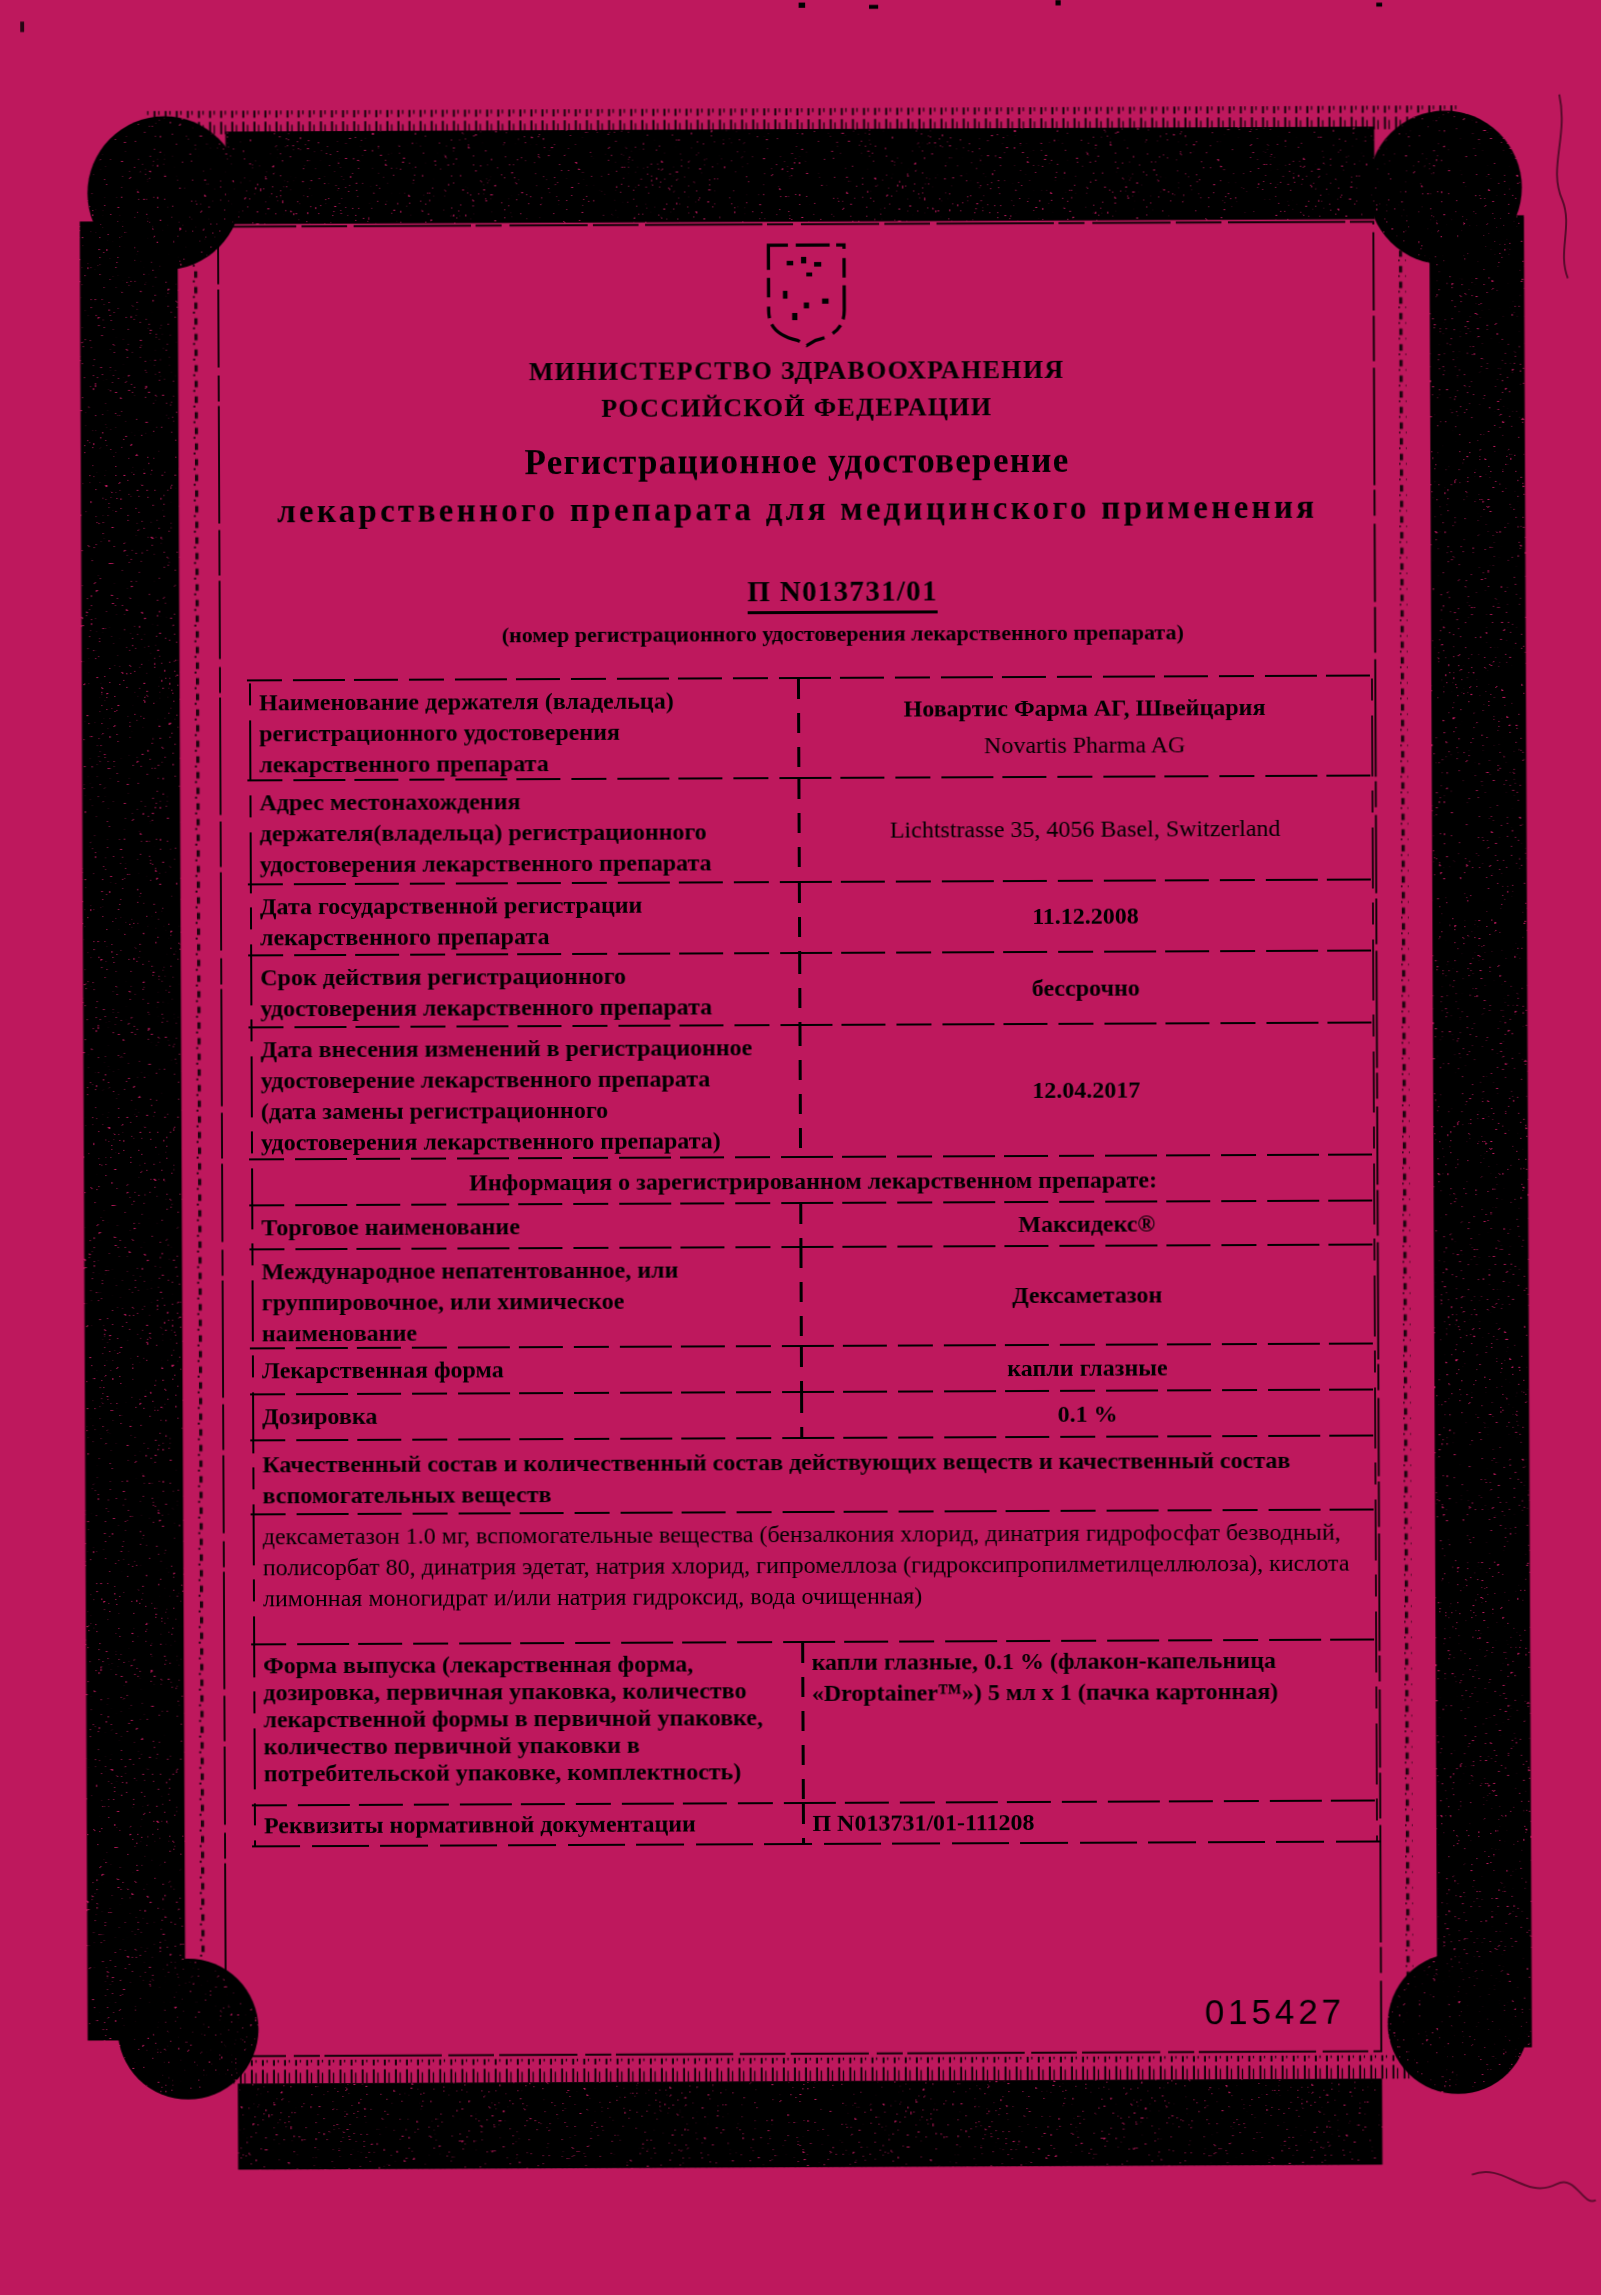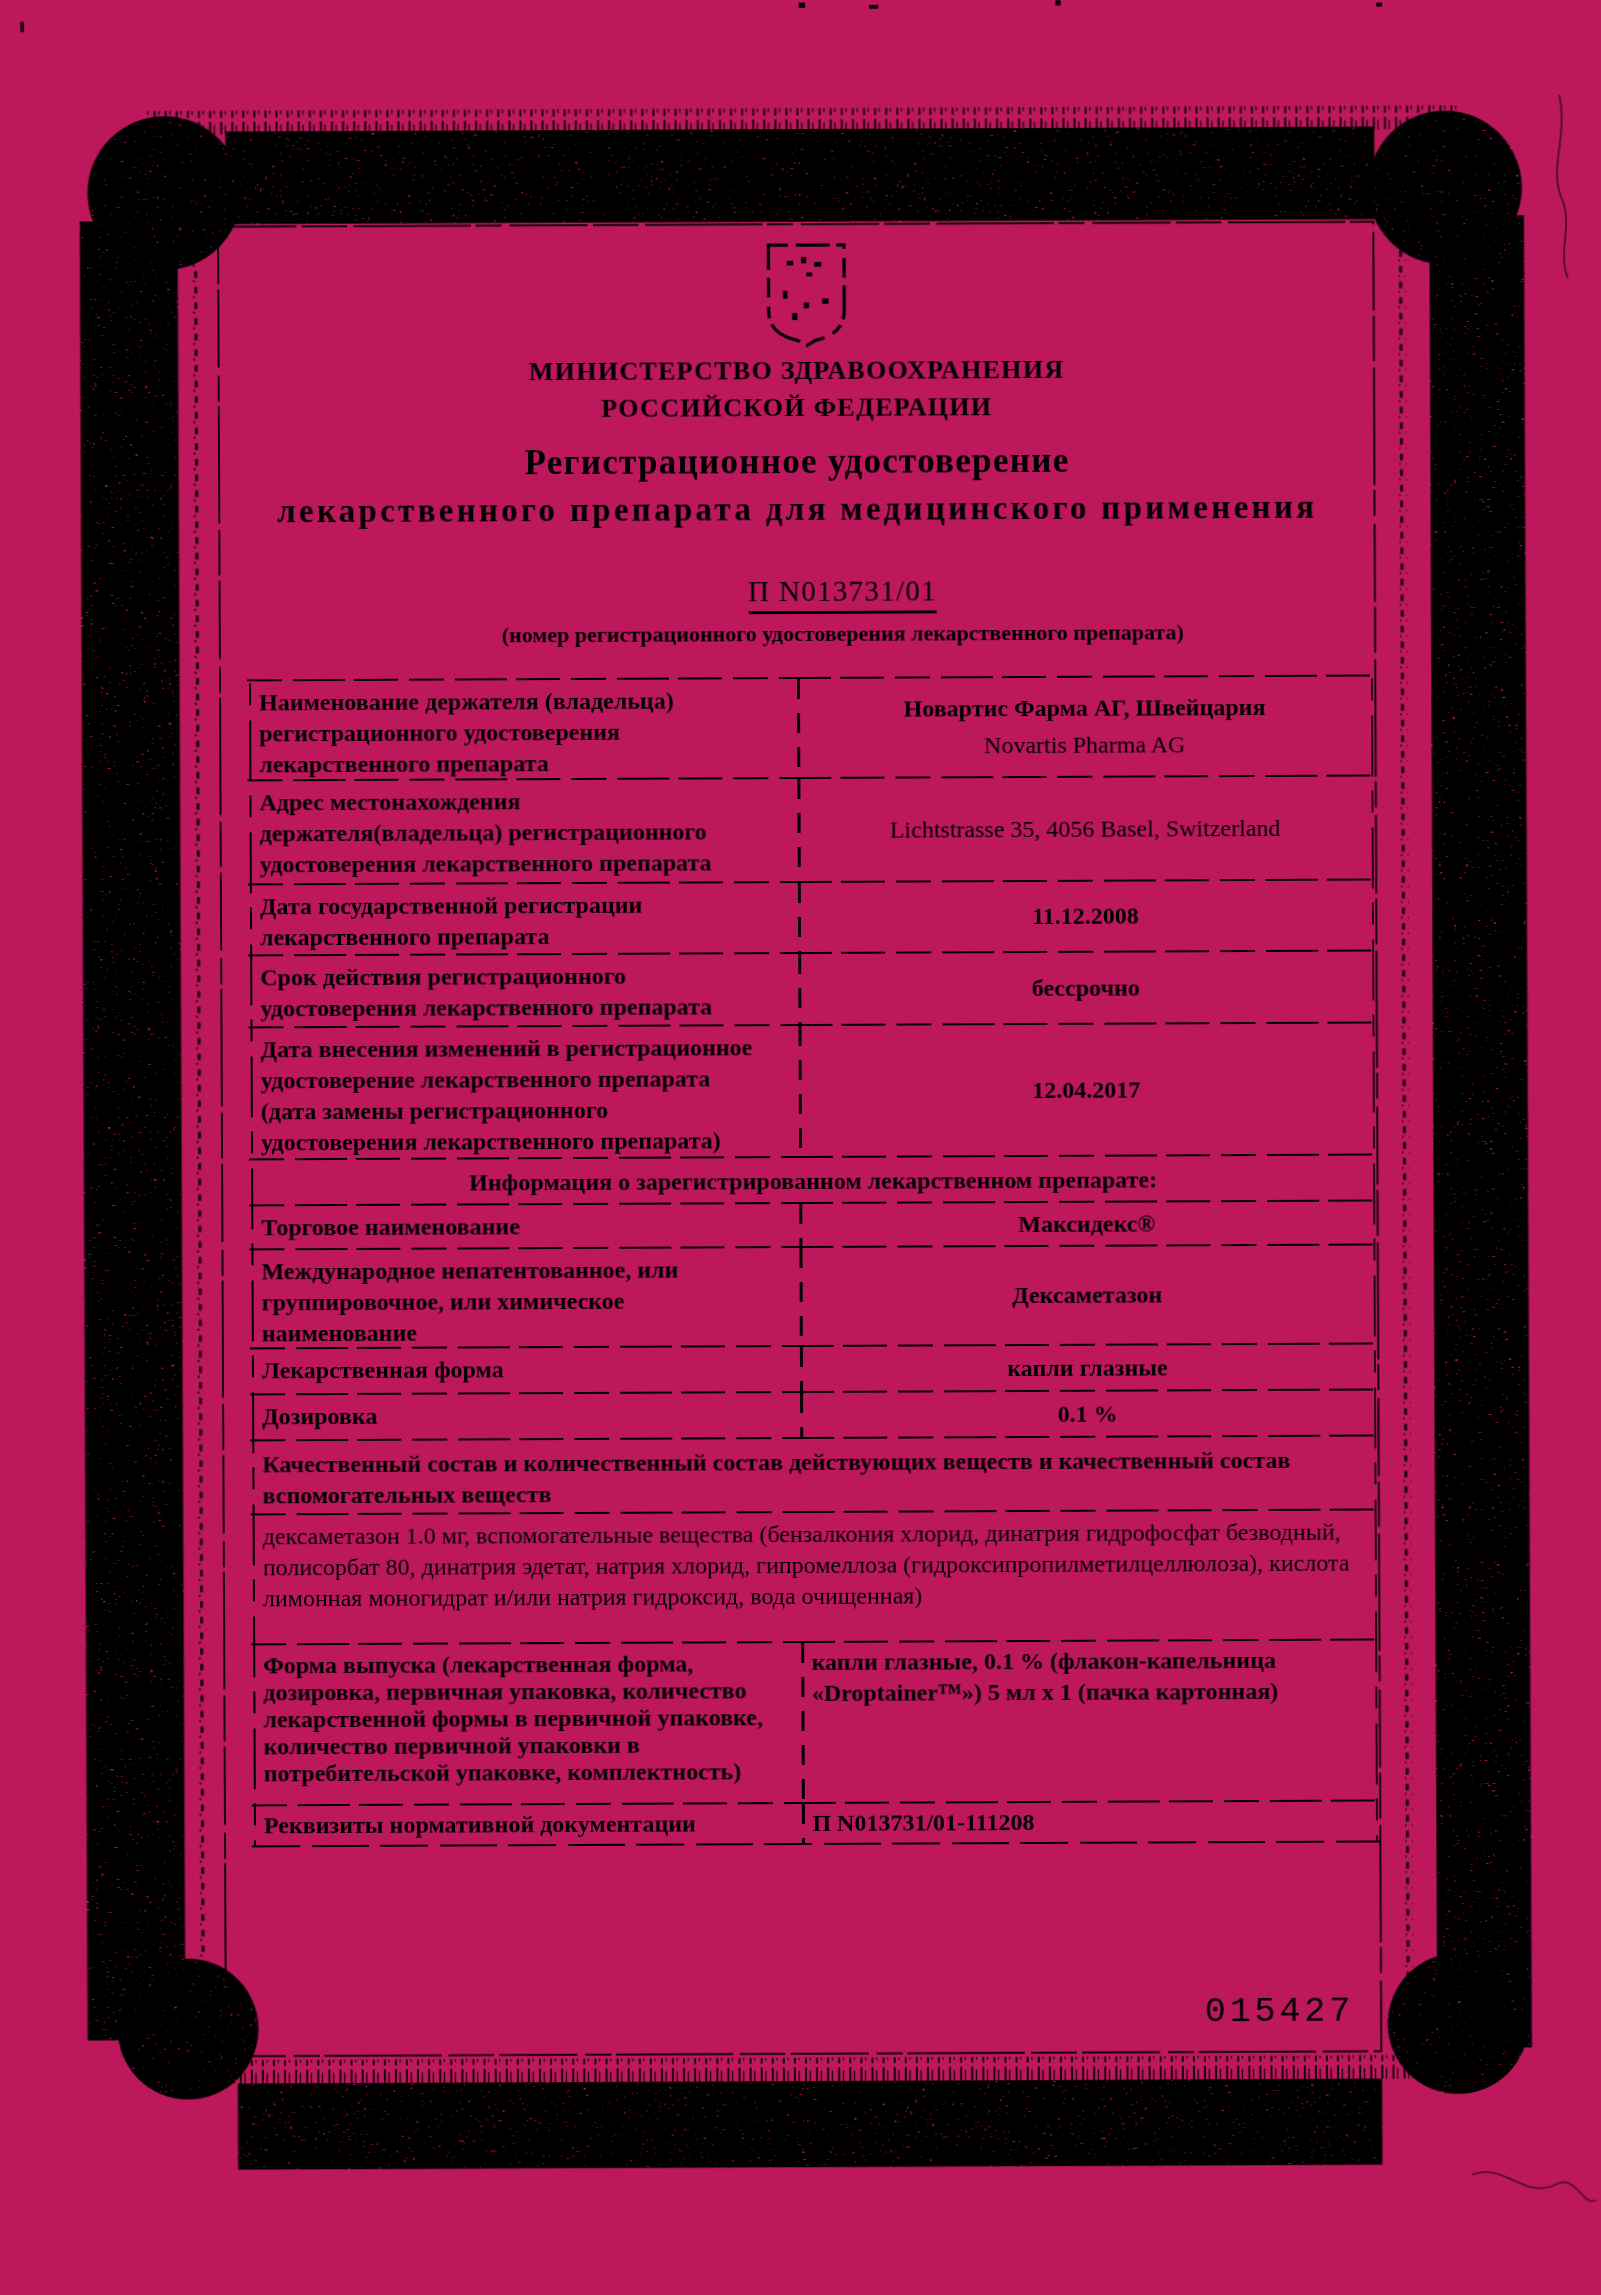--- a/index.html
+++ b/index.html
@@ -10,21 +10,21 @@
   }
   .sheet { position:absolute; inset:0; transform:rotate(-0.25deg); transform-origin:50% 50%; filter:blur(0.2px) contrast(1.1); }
   svg.frame { position:absolute; left:0; top:0; }
 
   
   .hdrblock { position:absolute; left:222px; width:1156px; text-align:center; }
   .ministry { font-weight:700; font-size:26px; letter-spacing:1.3px; line-height:37px; }
   .title1 { font-weight:700; font-size:35px; letter-spacing:1.3px; }
   .title2 { font-weight:700; font-size:33px; letter-spacing:3.3px; }
   .regwrap { position:absolute; left:267px; width:1156px; text-align:center; }
-  .regnum { display:inline-block; font-weight:400; font-size:29px; letter-spacing:1.3px;
+  .regnum { display:inline-block; font-weight:700; font-size:29px; letter-spacing:1.3px;
             border-bottom:3.3px solid #000; padding-bottom:2.6px; }
   .regcap { font-weight:700; font-size:22px; }
 
   
   .tbl { position:absolute; left:252px; top:678px; width:1122px; font-size:24px; line-height:31px; }
   .row { position:relative; display:flex; box-sizing:border-box; }
   .row::before { content:""; position:absolute; top:-1.3px; left:-2.6px; right:-3.9px; height:2.6px;
     background:repeating-linear-gradient(90deg,#000 0 35px,transparent 35px 46px,#000 46px 98px,transparent 98px 107px,#000 107px 151px,transparent 151px 162px); }
   .tbl::after { content:""; position:absolute; left:-2.6px; right:-3.9px; bottom:-1.3px; height:2.6px;
     background:repeating-linear-gradient(90deg,#000 0 48px,transparent 48px 60px,#000 60px 117px,transparent 117px 128px); }
@@ -41,21 +41,21 @@
            text-align:center; font-weight:700; padding:0 6.5px; }
   .value .latin, .value.lt, .row .normal { font-weight:400; }
   .value .latin { margin-top:6.5px; }
   .value.topleft { justify-content:flex-start; align-items:flex-start; text-align:left; padding:5.2px 10.4px 0 10.4px; }
   .row.full { display:block; }
   .fulltext { width:100%; padding:9px 9px 0 9px; font-weight:700; }
   .fulltext.centered { text-align:center; }
   .fulltext.normal { font-weight:400; padding-top:6.5px; }
 
   .serial { position:absolute; left:1201px; top:1994px;
-    font-family:Liberation Mono, monospace; font-size:35px; letter-spacing:3.9px; }
+    font-family:Liberation Sans, sans-serif; font-size:35px; letter-spacing:3.9px; }
 </style>
 </head>
 <body>
 
 <div class="page">
   <div class="sheet">
 
     <svg class="frame" width="1602" height="2295" viewBox="0 0 2456 3520">
       <defs>
         <filter id="speckle" x="-3%" y="-3%" width="106%" height="106%">

